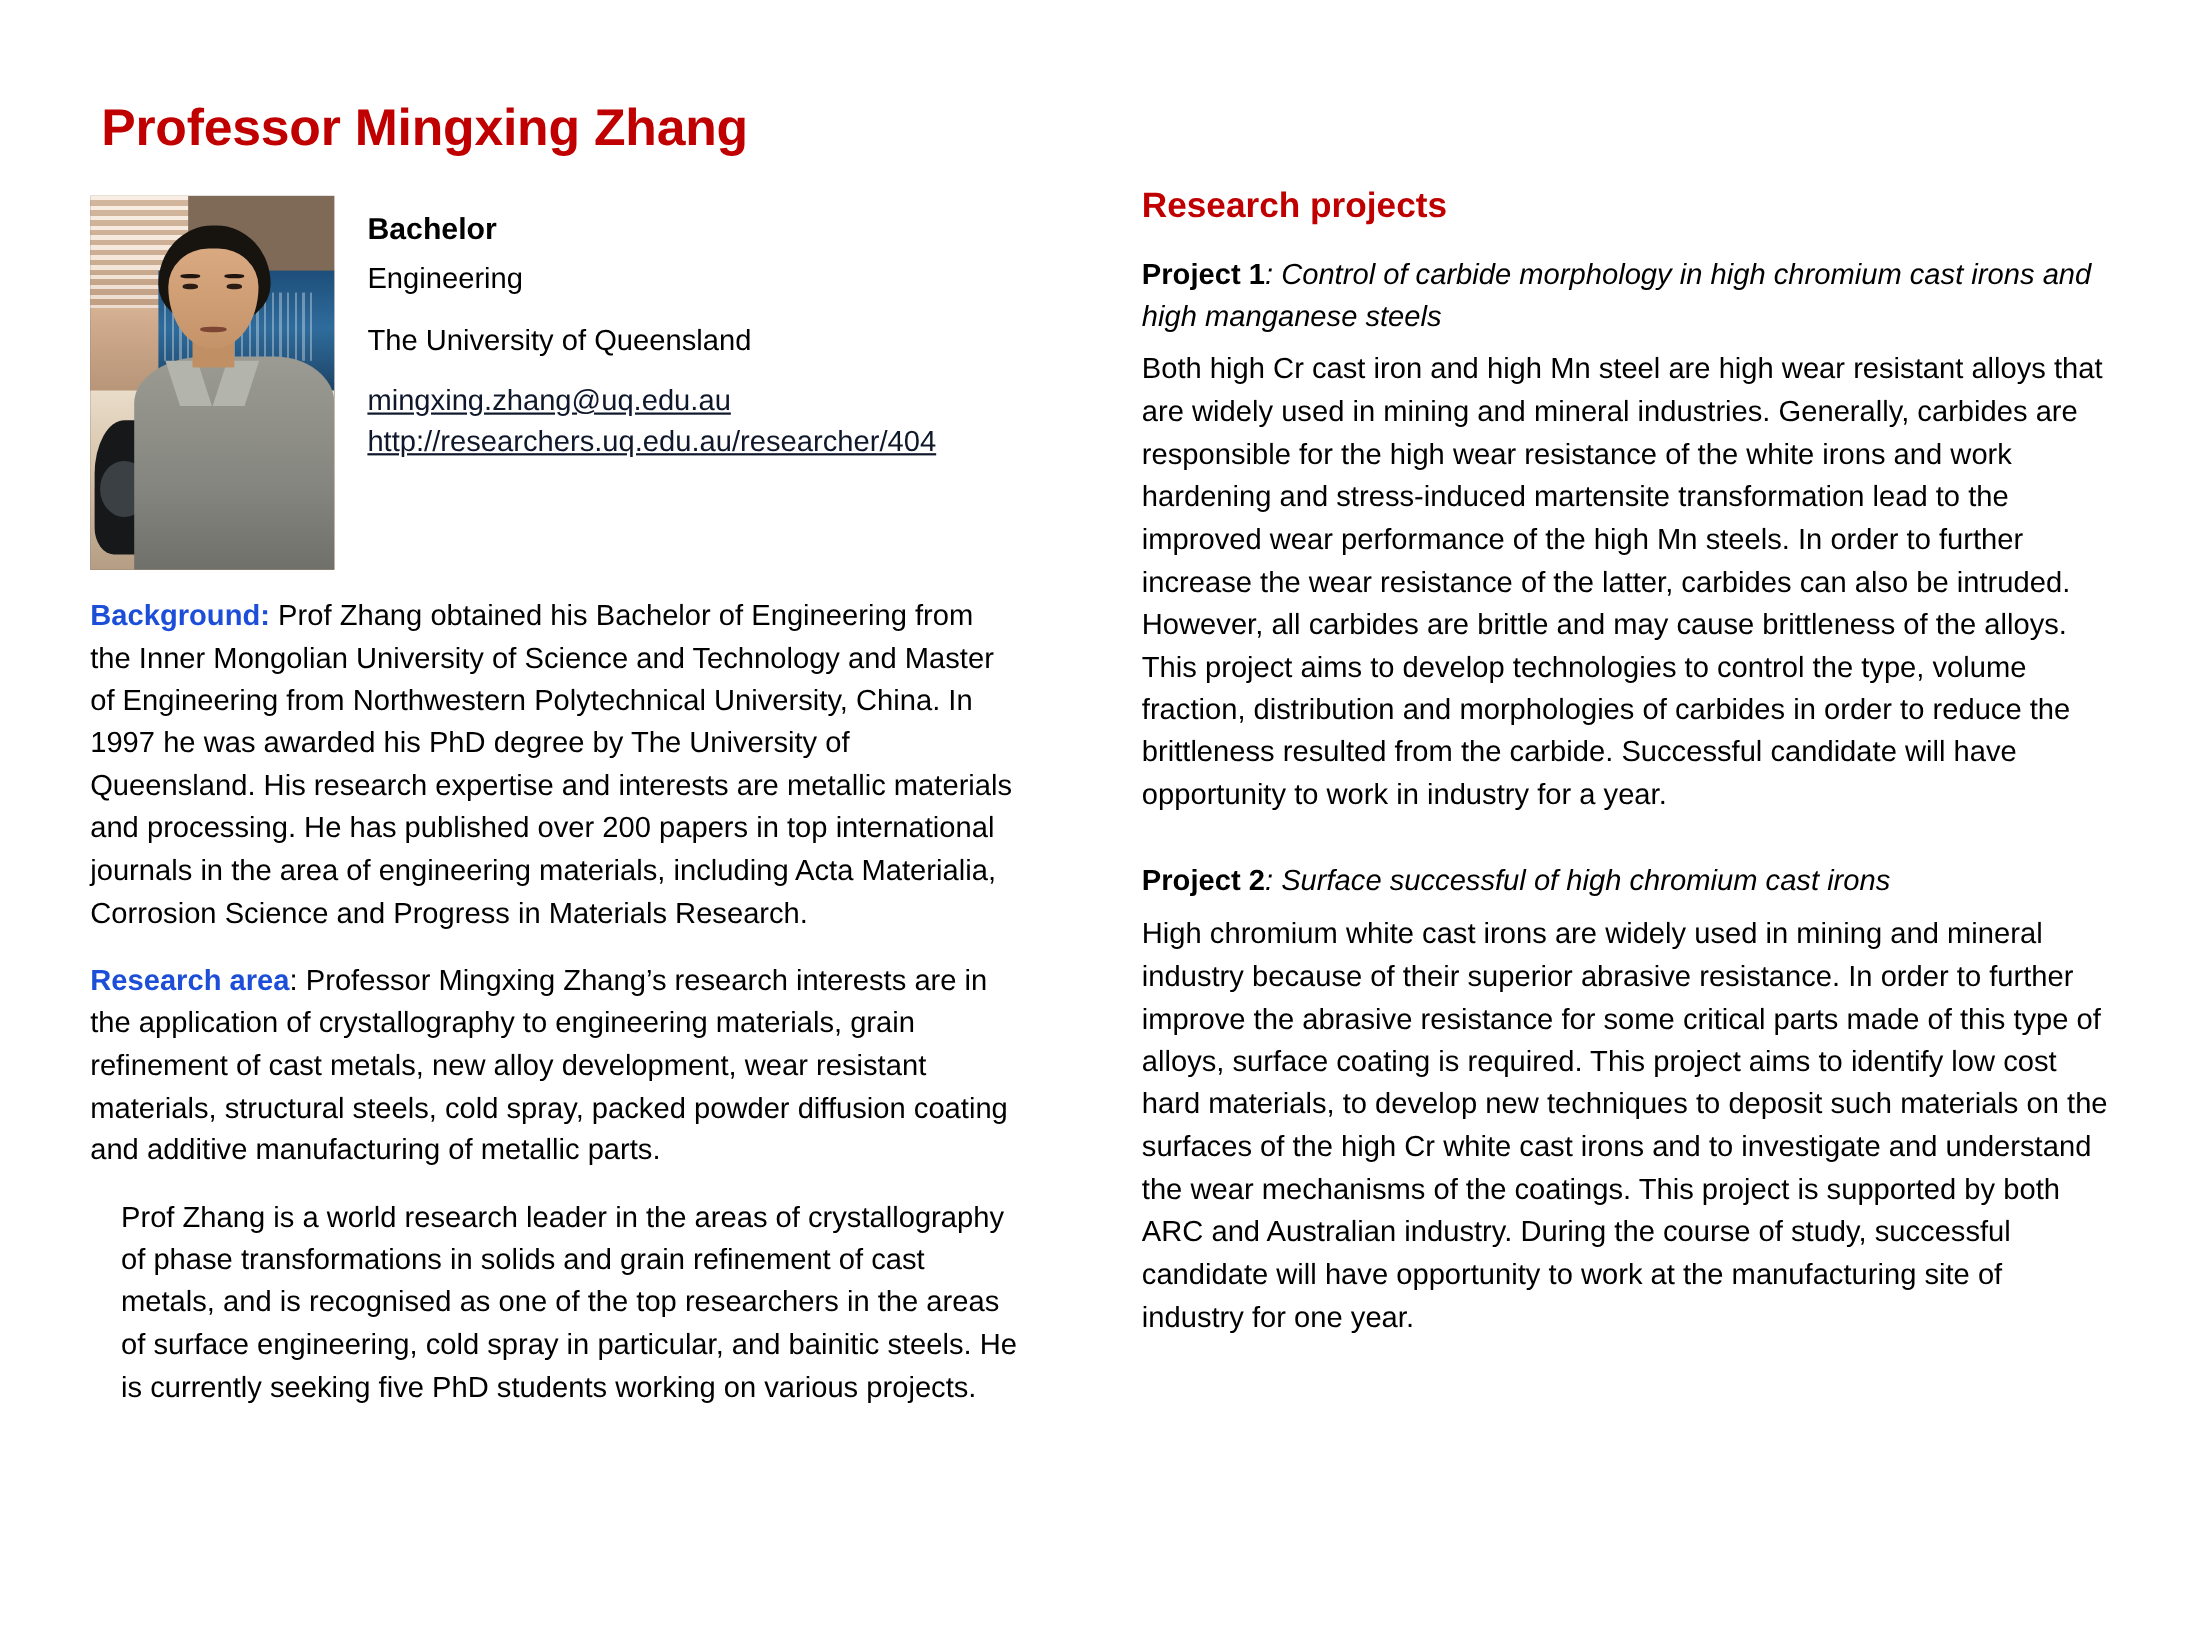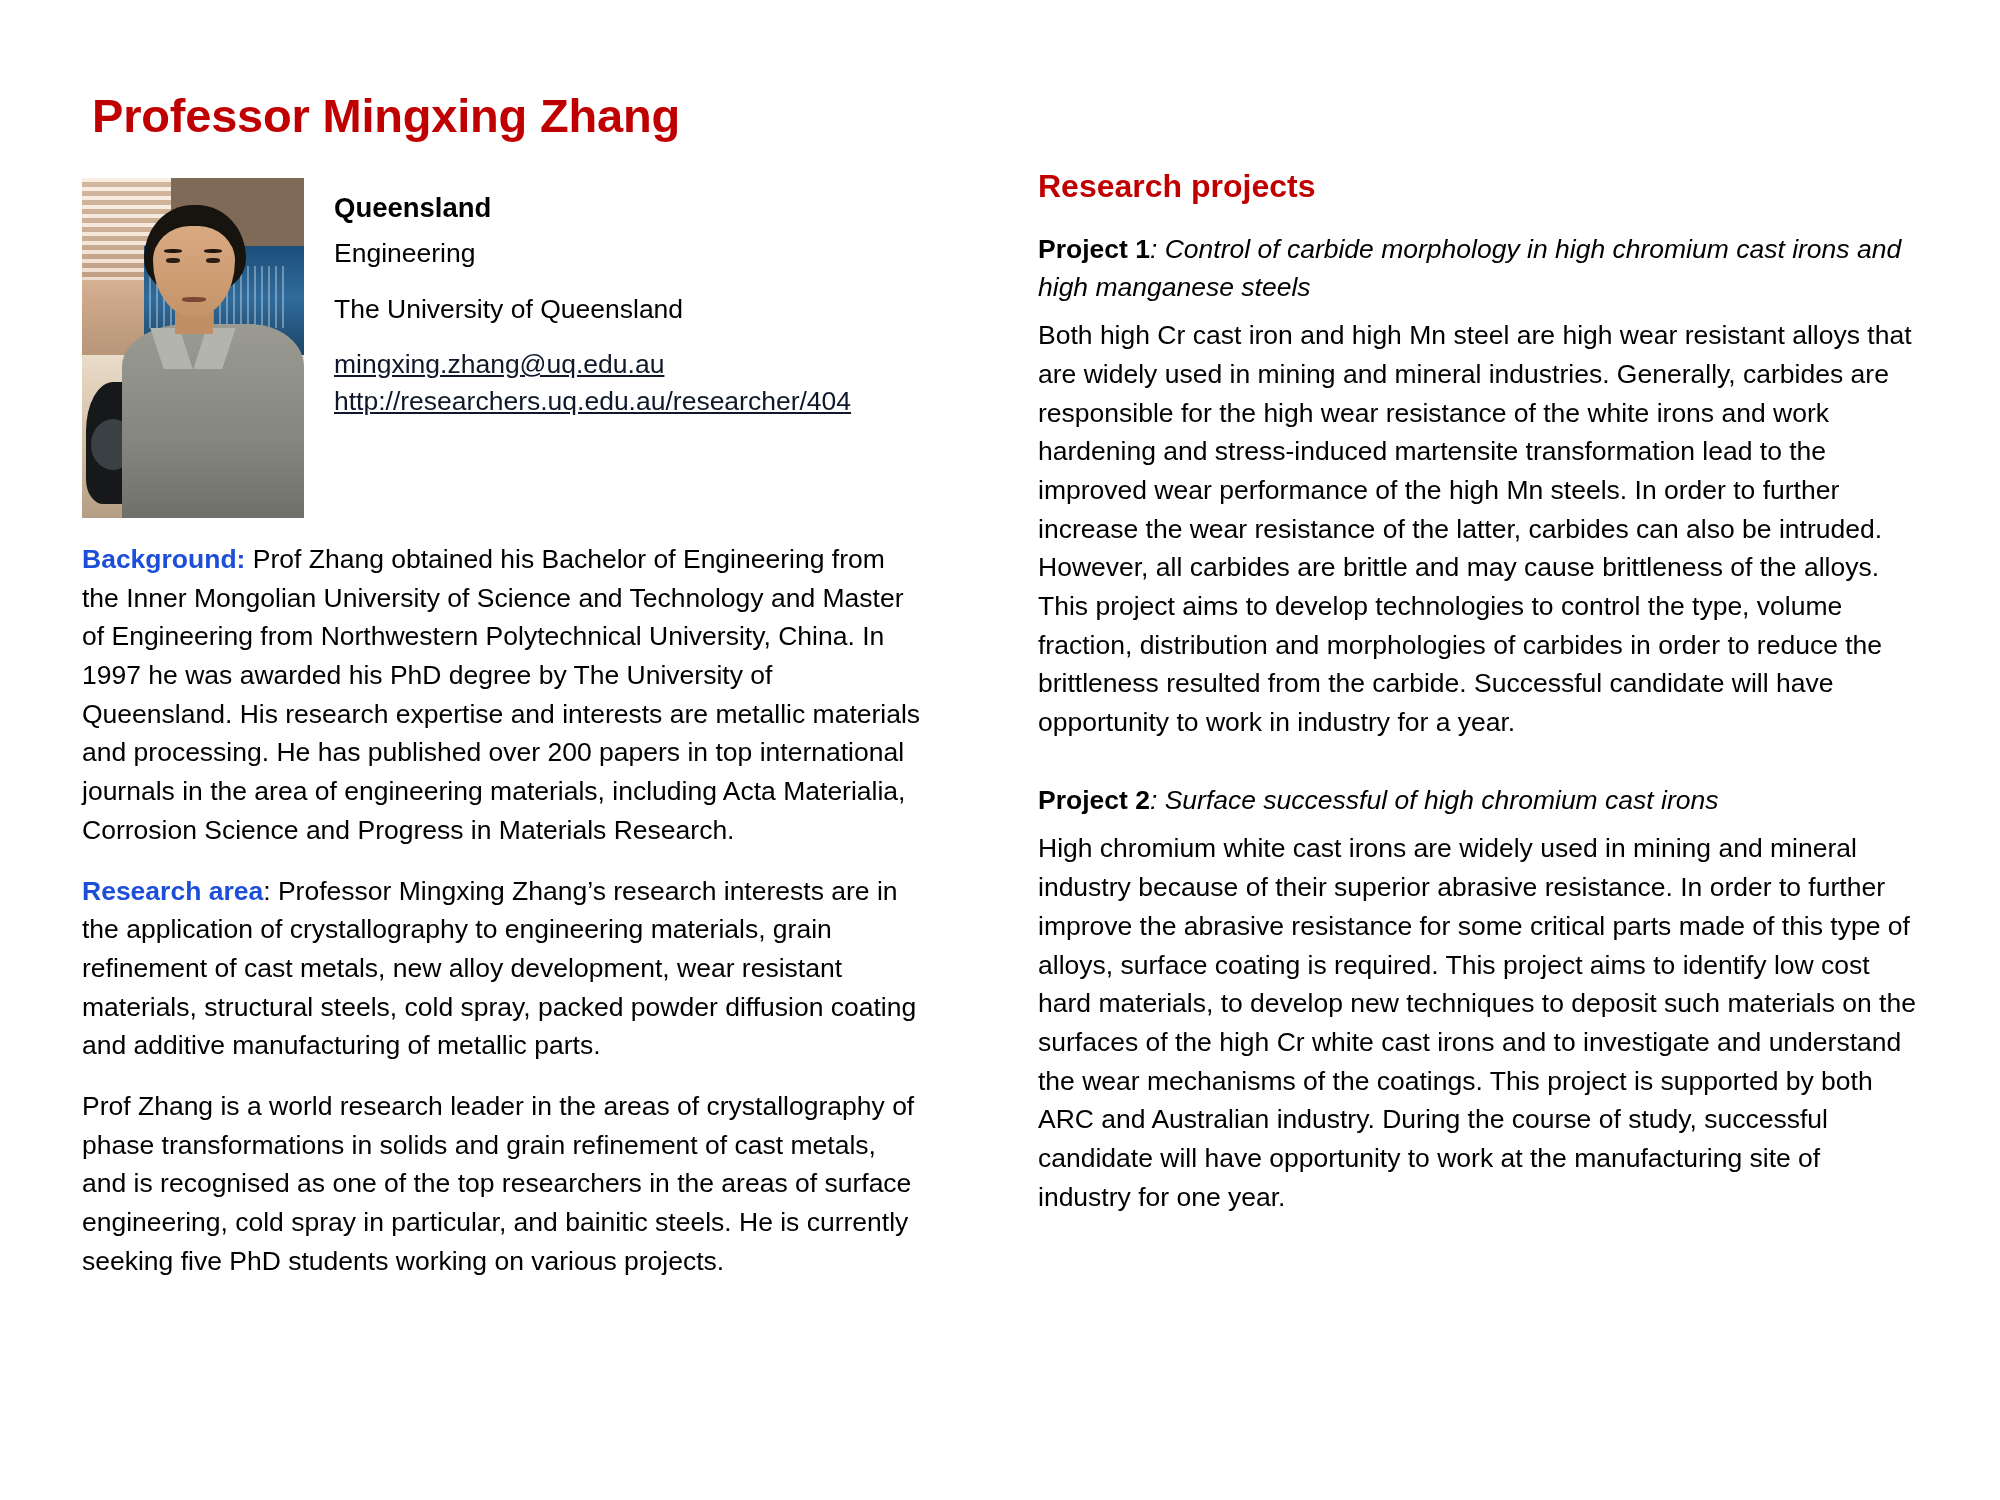--- a/index.html
+++ b/index.html
@@ -175,21 +175,21 @@
     line-height: 1.4;
   }
 
   .body-block {
     margin-top: 22px;
     font-size: 26.5px;
     line-height: 1.46;
     text-align: left;
   }
   .body-block p { margin: 0 0 22px 0; }
-  .body-block p:last-child { margin-bottom: 0; }
+  .body-block p:last-child { margin-bottom: 0; margin-left: 28px; }
   .label-red { color: #1d4ed8; font-weight: bold; }
 
   
   .right-col {
     position: absolute;
     left: 1038px;
     top: 168px;
     width: 880px;
   }
   .section-head {
@@ -238,21 +238,21 @@
         <div class="hair"></div>
         <div class="face"></div>
         <div class="brow-l"></div>
         <div class="brow-r"></div>
         <div class="eye-l"></div>
         <div class="eye-r"></div>
         <div class="mouth"></div>
       </div>
 
       <div class="profile-text">
-        <div class="role">Queensland</div>
+        <div class="role">Bachelor</div>
         <div class="line">Engineering</div>
         <div class="gap"></div>
         <div class="line">The University of Queensland</div>
         <div class="gap"></div>
         <a class="link" href="#">mingxing.zhang@uq.edu.au</a>
         <a class="link" href="#">http://researchers.uq.edu.au/researcher/404</a>
       </div>
 
     </div>
 

